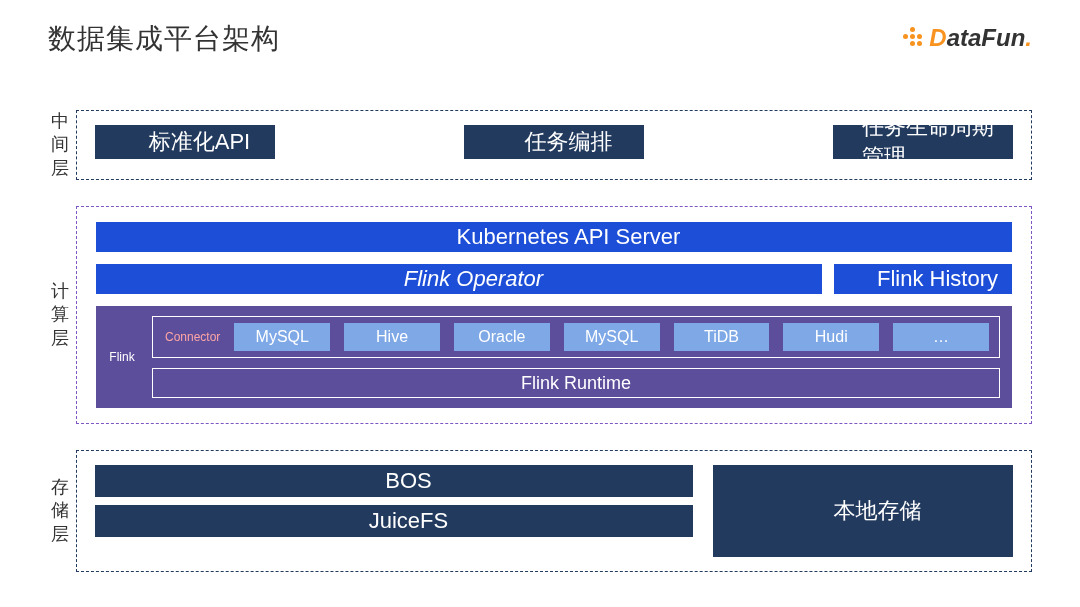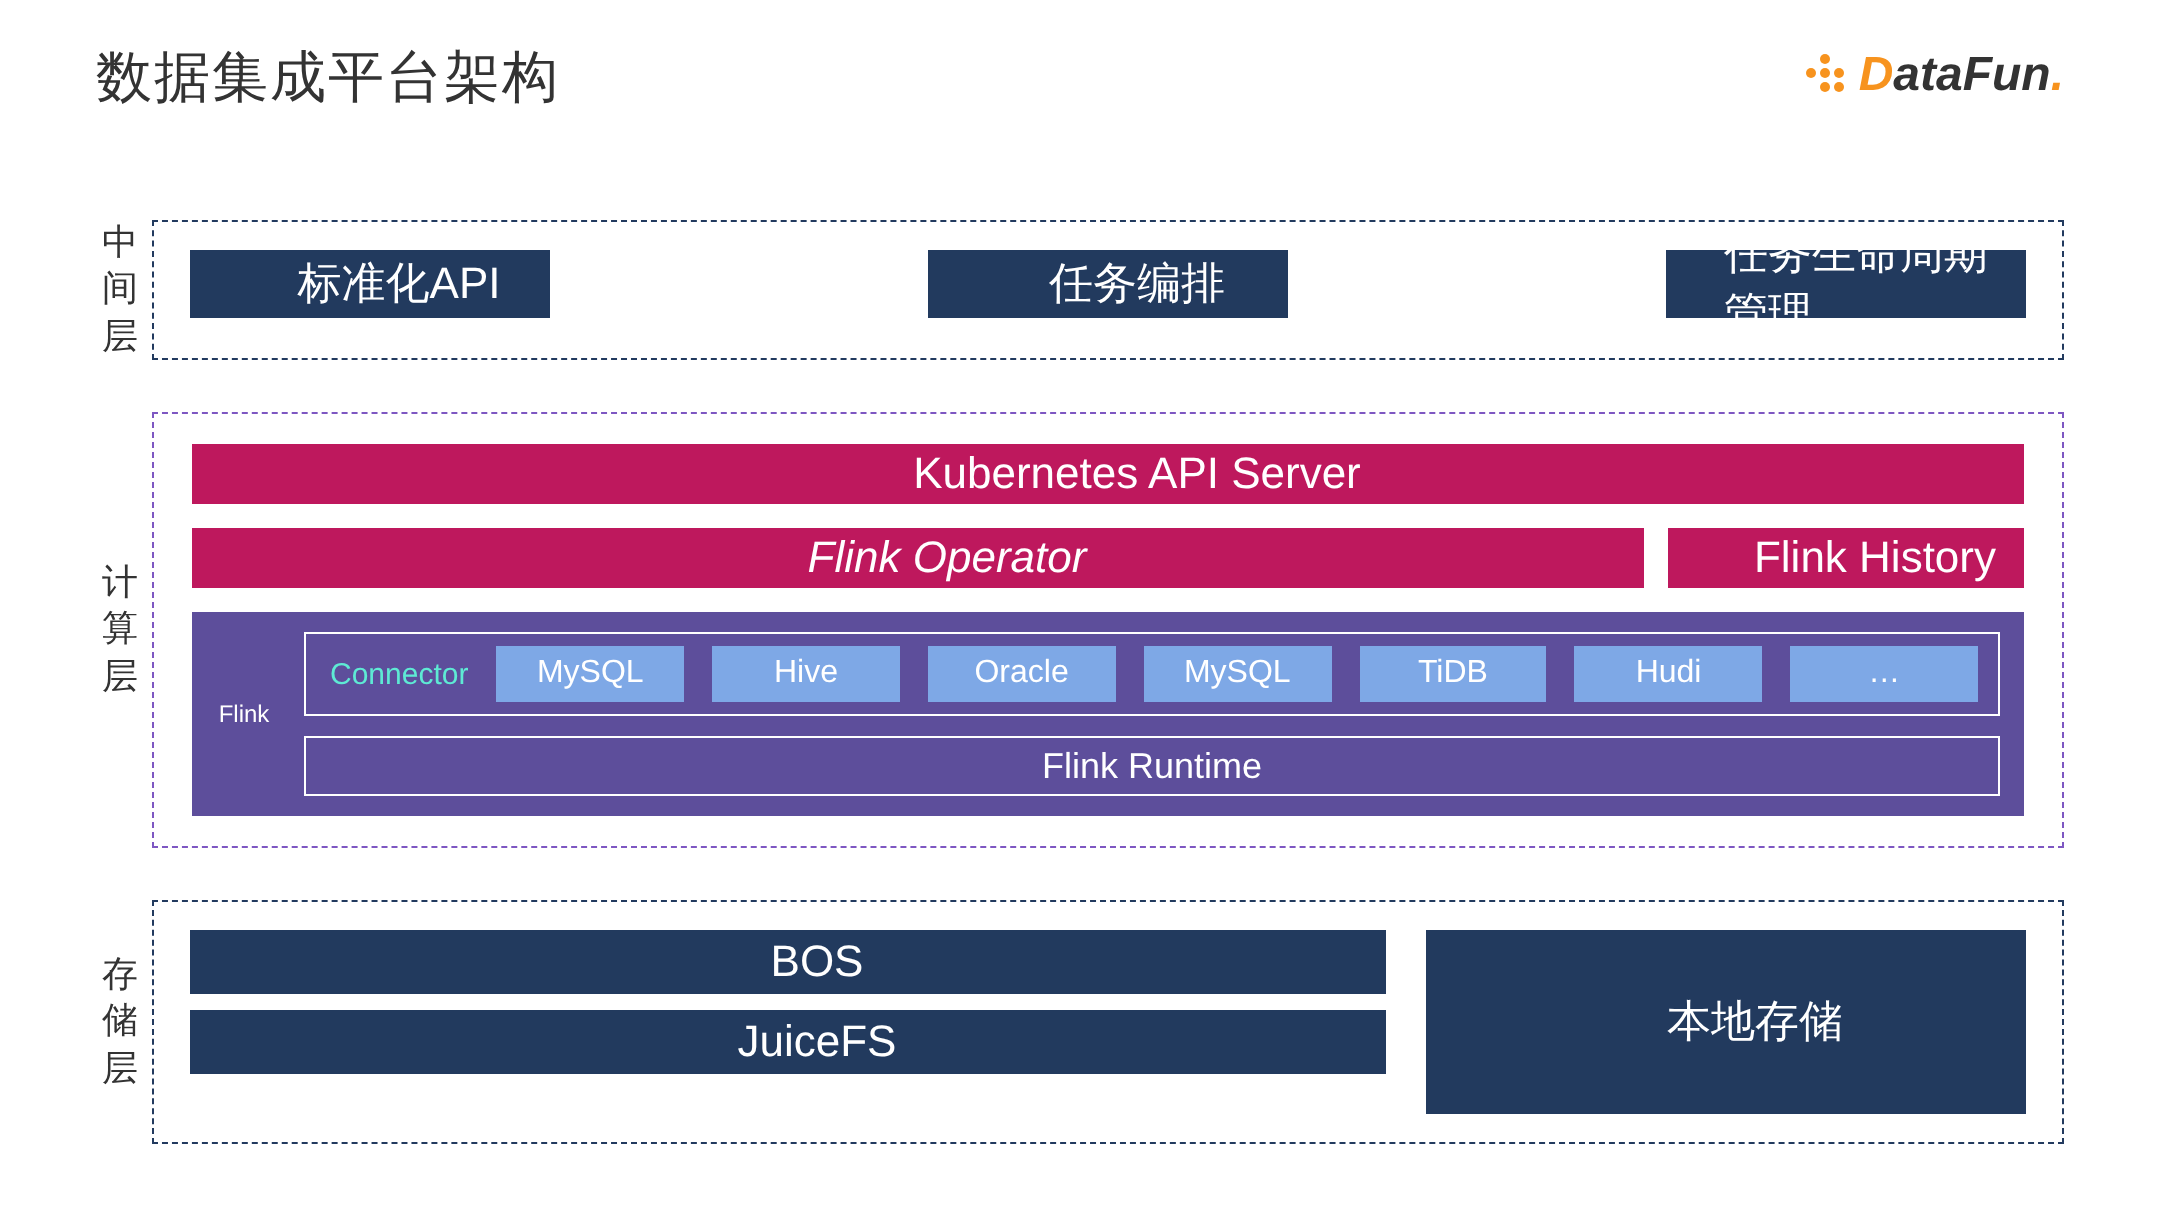--- a/index.html
+++ b/index.html
@@ -24,38 +24,38 @@
   .layer-label { width: 24px; display: flex; flex-direction: column; justify-content: center; align-items: center; font-size: 18px; color: #333; line-height: 1.3; margin-right: 4px; }
   .layer-label span { display: block; }
   .layer-body { flex: 1; border: 1px dashed #7e57c2; padding: 14px 18px; }
   .layer-body.dark-dash { border-color: #223a5e; }
 
   .row { display: flex; gap: 16px; }
   .row + .row { margin-top: 10px; }
 
   .pill { display: flex; align-items: center; justify-content: center; color: #fff; font-size: 22px; height: 34px; padding-left: 29px; }
   .navy { background: #223a5e; }
-  .purple { background: #be185d; border: 1px solid #fff; }
+  .purple { background: #1d4ed8; border: 1px solid #fff; }
 
   
   .mid-row { display: flex; justify-content: space-between; }
   .mid-row .pill { width: 180px; }
 
   
   .full { width: 100%; }
   .compute .purple { height: 32px; }
   .two-col { display: flex; gap: 10px; }
   .two-col .left { flex: 1; font-style: italic; }
   .two-col .right { width: 180px; }
 
   .flink-box { border: 1px solid #fff; background: #5d4e9b; color: #fff; display: flex; align-items: stretch; }
   .flink-label { width: 52px; display: flex; align-items: center; justify-content: center; font-size: 12px; }
   .flink-inner { flex: 1; padding: 10px 12px 10px 4px; display: flex; flex-direction: column; gap: 10px; }
   .connector-row { border: 1px solid #fff; display: flex; align-items: center; padding: 6px 10px; gap: 12px; }
-  .connector-label { font-size: 15px; color: #5eead4; padding: 0 2px; }
+  .connector-label { font-size: 12px; color: #fca5a5; padding: 0 2px; }
   .chips { flex: 1; display: flex; gap: 14px; }
   .chip { flex: 1; height: 28px; display:flex; align-items:center; justify-content:center; font-size: 16px; color:#fff; background:#7ea8e6; }
   .runtime { border: 1px solid #fff; height: 30px; display:flex; align-items:center; justify-content:center; font-size:18px; }
 
   
   .storage-body { display:flex; gap: 20px; }
   .storage-left { flex: 1; display:flex; flex-direction:column; gap: 8px; }
   .storage-left .pill { height: 32px; }
   .storage-right { width: 300px; }
   .storage-right .pill { height: 92px; }

